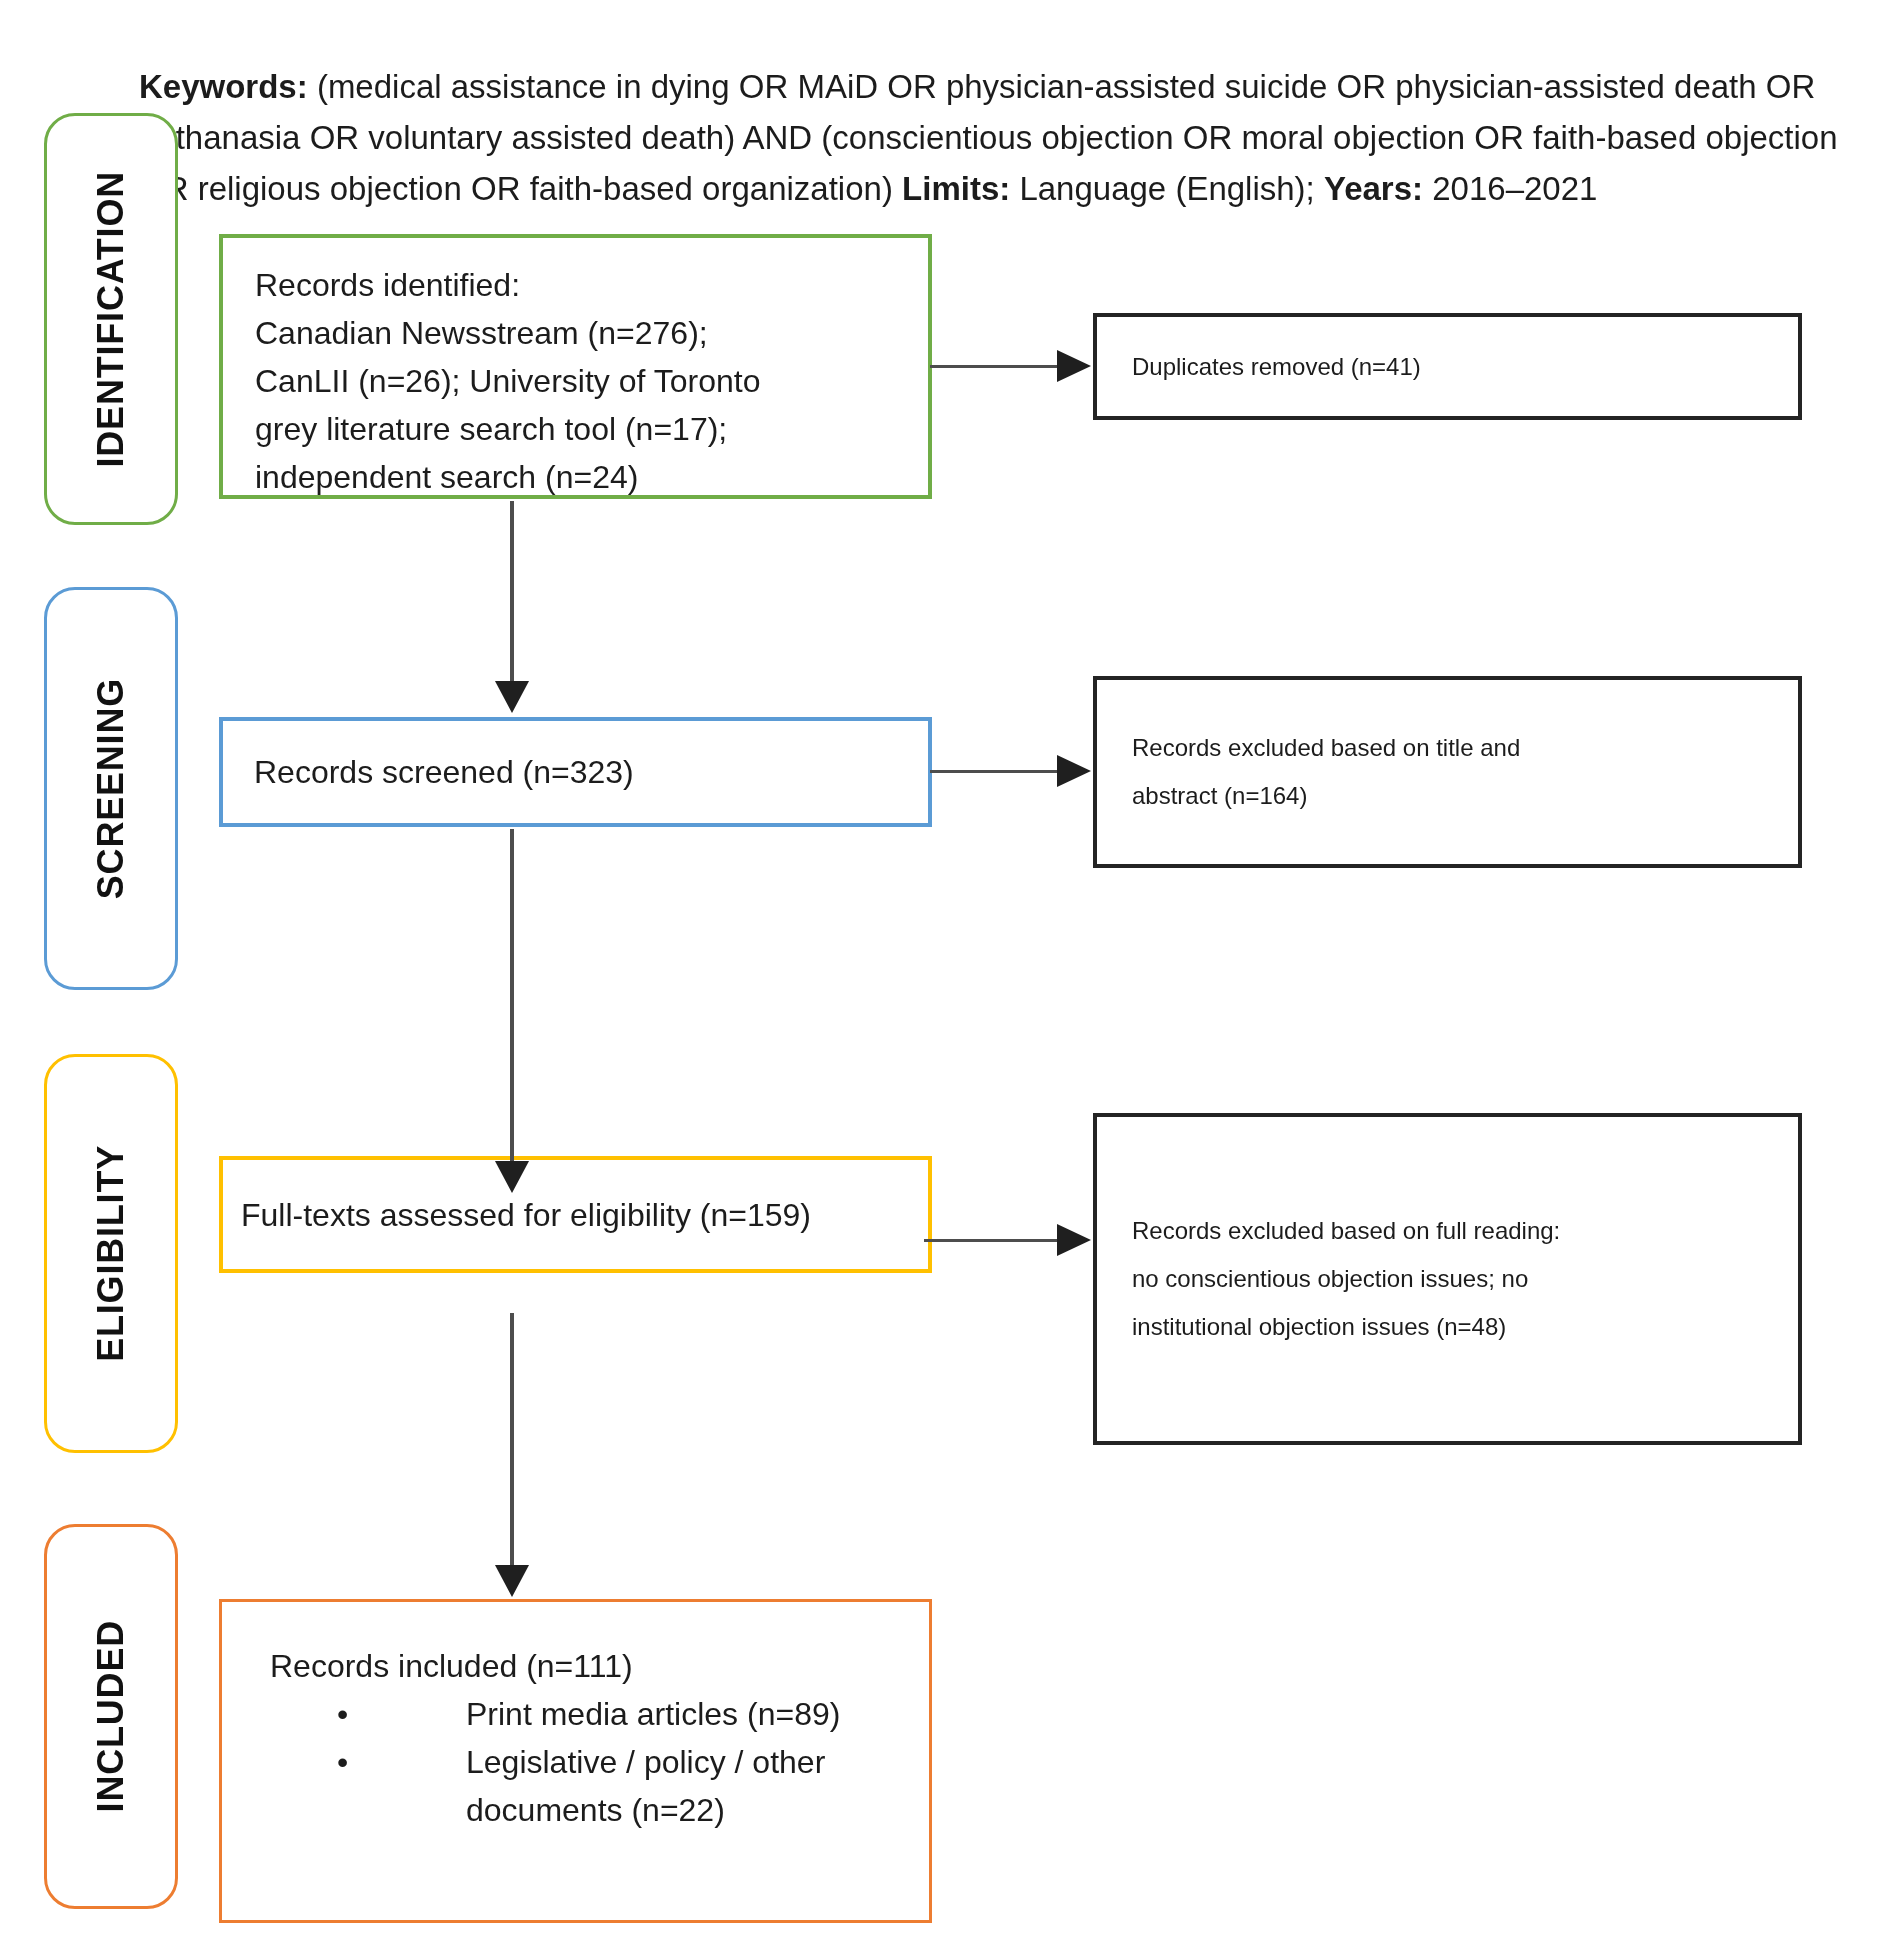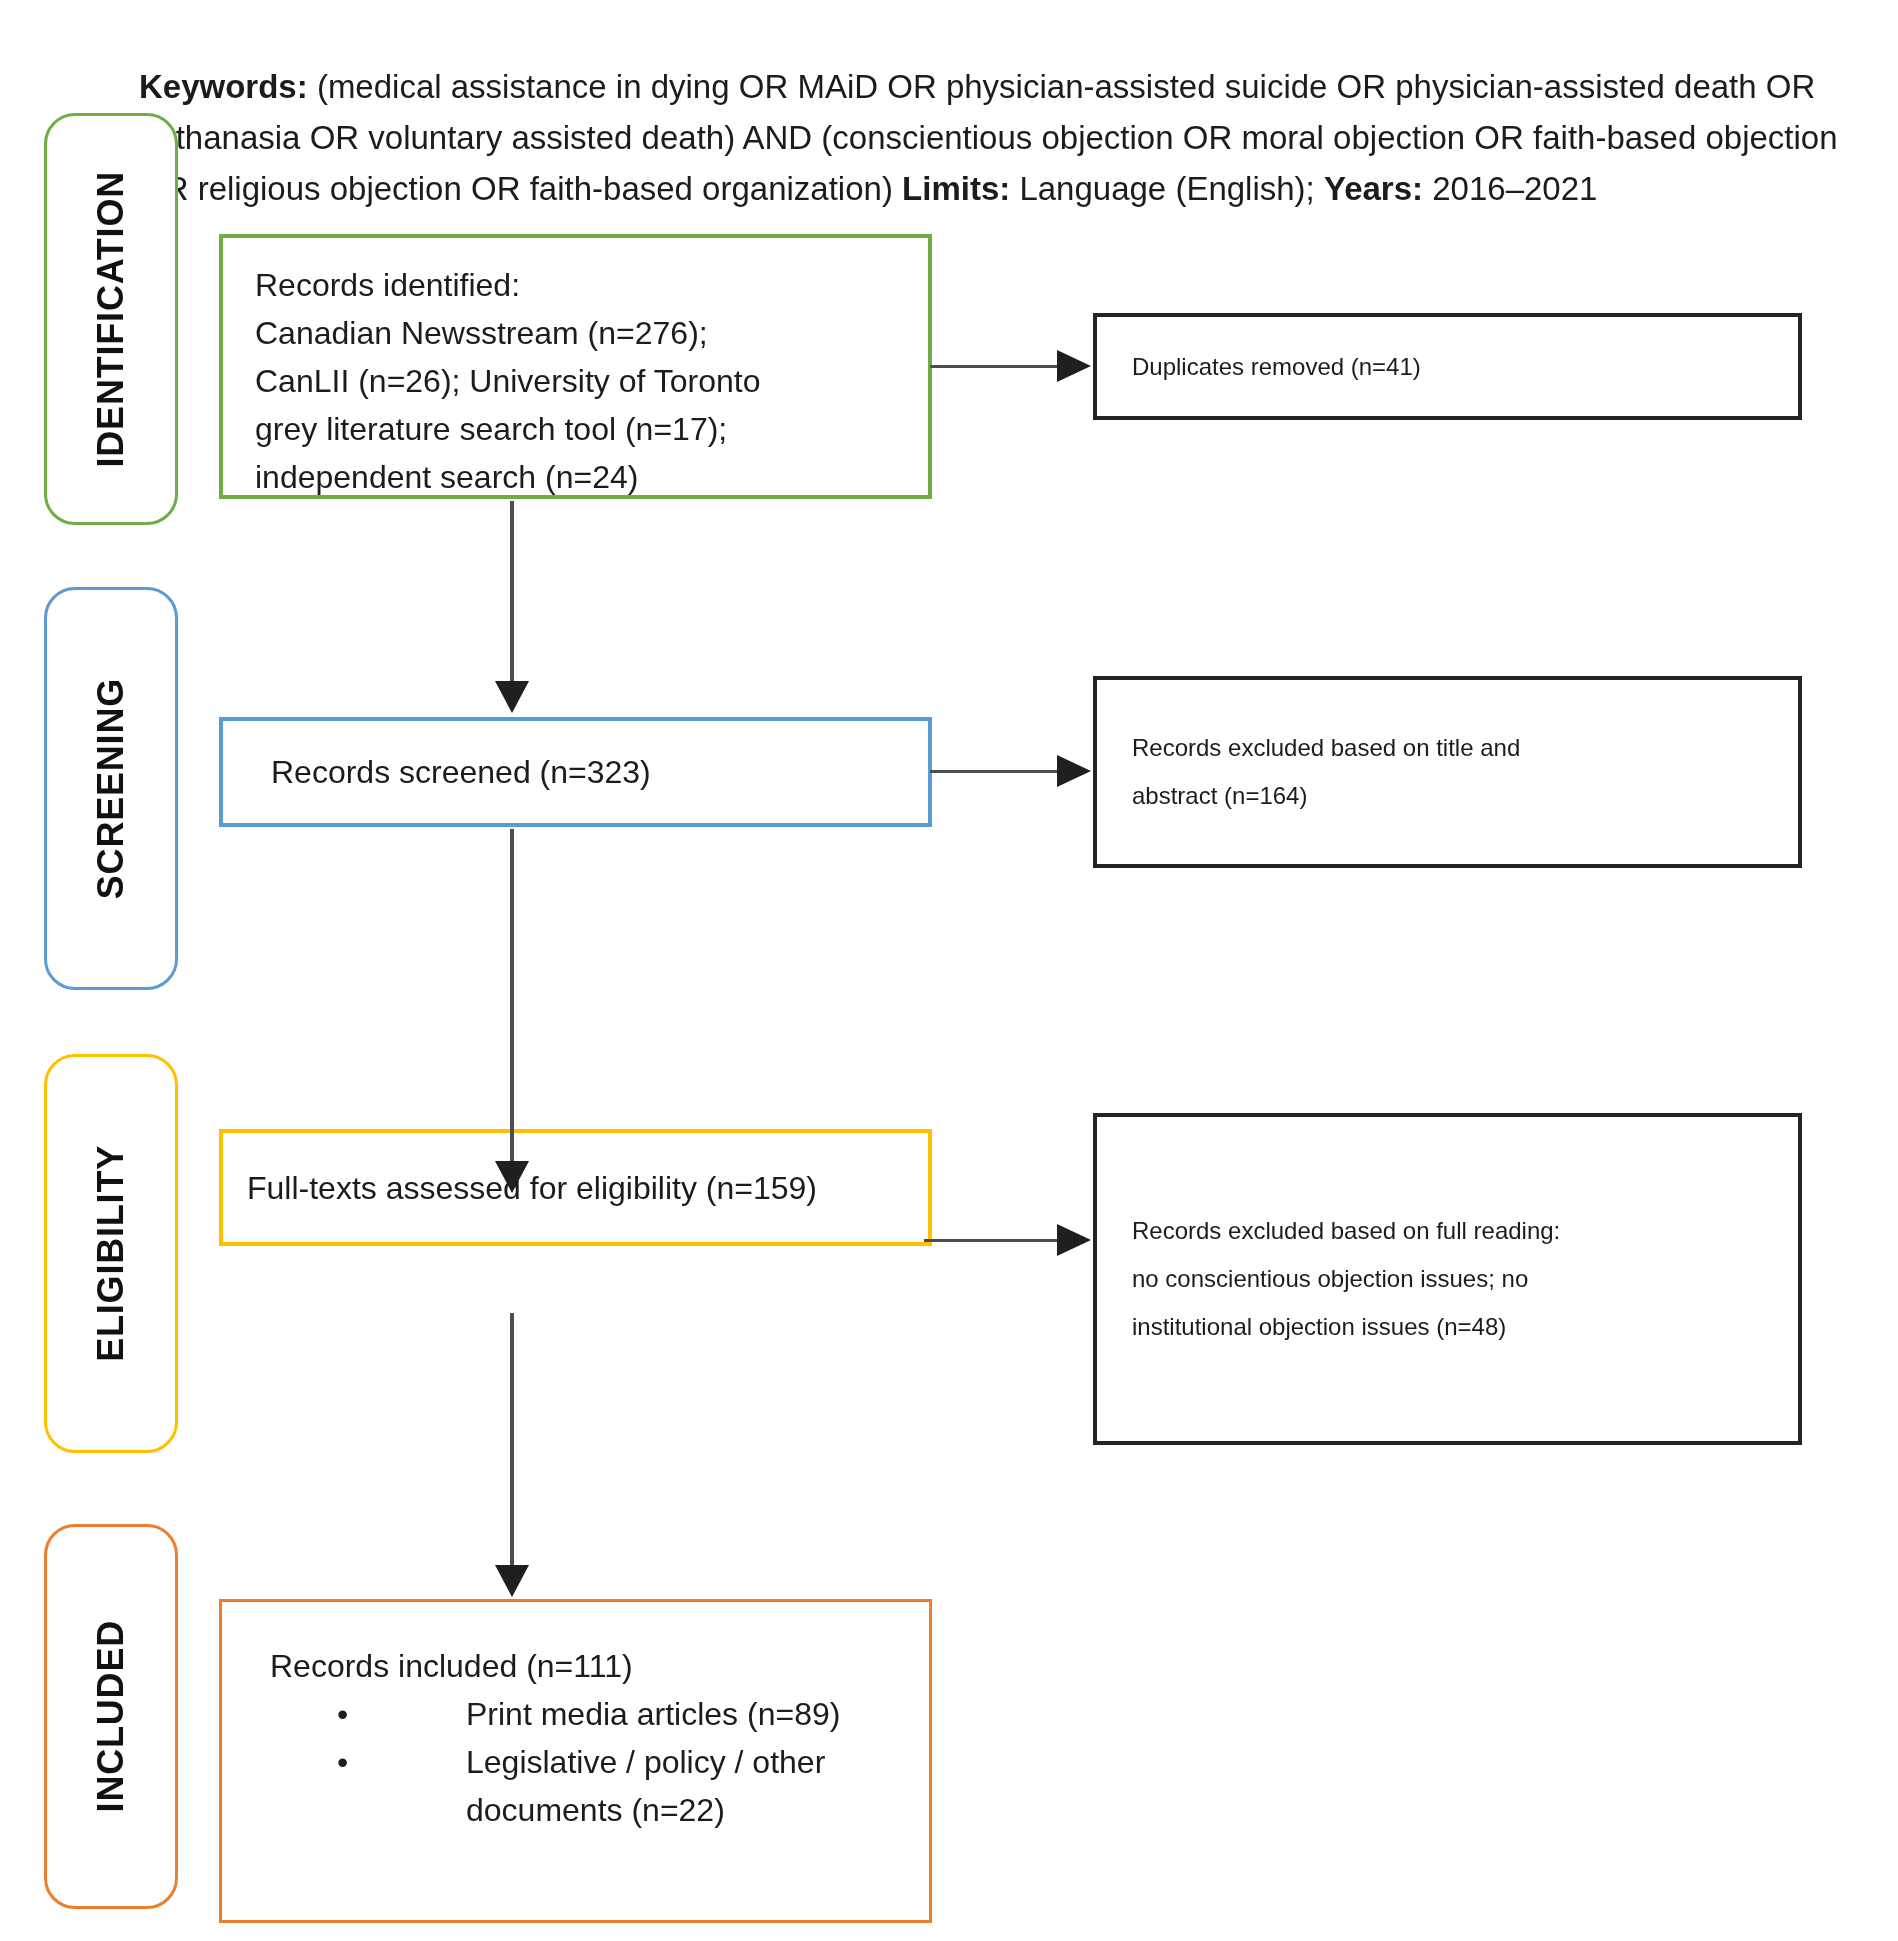--- a/index.html
+++ b/index.html
@@ -31,22 +31,22 @@
   .stage-identification{top:113px;height:412px;}
   .stage-screening{top:587px;height:403px;}
   .stage-eligibility{top:1054px;height:399px;}
   .stage-included{top:1524px;height:385px;}
   
   .flowbox{
     position:absolute;left:219px;width:713px;box-sizing:border-box;
     background:#ffffff;font-size:32px;line-height:48px;color:#1c1c1c;
   }
   .box-identified{top:234px;height:265px;border:4.6px solid #000;padding:23px 23px 0 32px;}
-  .box-screened{top:717px;height:110px;border:4.6px solid #000;display:flex;align-items:center;padding-left:48px;}
-  .box-eligibility{top:1129px;height:117px;border:4.6px solid #000;display:flex;align-items:center;padding-left:24px;}
+  .box-screened{top:717px;height:110px;border:4.6px solid #000;display:flex;align-items:center;padding-left:31px;}
+  .box-eligibility{top:1156px;height:117px;border:4.6px solid #000;display:flex;align-items:center;padding-left:18px;}
   .box-included{top:1599px;height:324px;border:3.8px solid #000;padding:40px 23px 0 48px;}
   .bullet-row{display:flex;}
   .bullet-dot{width:20px;margin-left:67px;flex:0 0 auto;}
   .bullet-text{margin-left:109px;width:429px;}
   
   .exclbox{
     position:absolute;left:1093px;width:709px;box-sizing:border-box;
     border:4.6px solid #242424;background:#ffffff;
     font-size:24px;line-height:48px;color:#1c1c1c;
     display:flex;flex-direction:column;justify-content:center;

